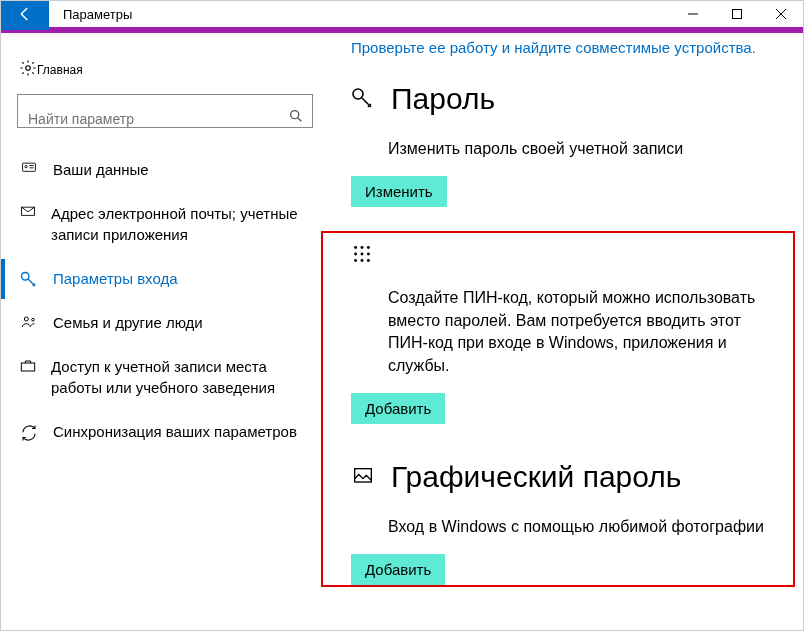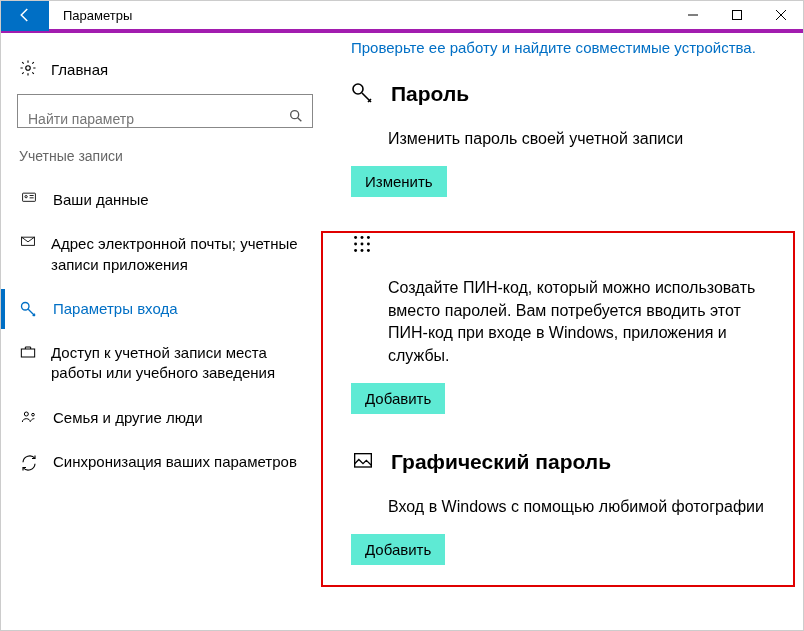--- a/index.html
+++ b/index.html
@@ -12,21 +12,21 @@
     height: 631px;
     overflow: hidden;
     border: 1px solid #ccc;
     position: relative;
   }
   .titlebar {
     height: 32px;
     background: #fff;
     display: flex;
     align-items: center;
-    border-bottom: 4px solid #a21caf;
+    border-bottom: 6px solid #a21caf;
   }
   .back-btn {
     width: 48px;
     height: 32px;
     background: #006fc5;
     color: #fff;
     display: flex;
     align-items: center;
     justify-content: center;
     font-size: 16px;
@@ -38,23 +38,23 @@
     display: flex; align-items: center; justify-content: center;
     font-size: 14px; font-family: sans-serif;
   }
   .layout { display: flex; height: calc(100% - 32px); }
   .sidebar {
     width: 320px;
     padding: 18px 10px 10px 16px;
     overflow-y: auto;
   }
   .home-row {
-    display: flex; align-items: center; gap: 14px;
+    display: flex; align-items: center; 
     padding: 8px 2px 14px 2px;
-    font-size: 15px;
+    font-size: 12px;
   }
   .home-row svg { width: 18px; height: 18px; }
   .search-box {
     display: flex; align-items: flex-end;
     border: 1px solid #888; height: 34px;
     padding: 0 8px 0 10px; margin-bottom: 20px;
     width: 296px;
   }
   .search-box input {
     border: none; outline: none; flex: 1; font-size: 14px;
@@ -78,21 +78,21 @@
   }
   .content {
     flex: 1; padding: 6px 18px 10px 30px; overflow-y: auto;
     position: relative;
   }
   .hello-link {
     color: #006fc5; font-size: 15px; margin-bottom: 26px; display:block;
   }
   .sec-title {
     display: flex; align-items: center; gap: 16px;
-    font-size: 21px; font-weight: 700; margin-bottom: 22px;
+    font-size: 30px; font-weight: 400; margin-bottom: 22px;
   }
   .sec-title .ico { width: 24px; display:flex; }
   .sec-desc { font-size: 16px; margin-bottom: 16px; line-height: 1.4; max-width: 410px; margin-left: 37px;}
   .btn {
     background: #5eead4; border: none; padding: 7px 14px;
     font-size: 15px; color: #000; cursor: default;
   }
   .section { margin-bottom: 36px; }
   .highlight-box {
     border: 2px solid #e00000;
@@ -148,21 +148,20 @@
     <div class="search-box">
       <input type="text" placeholder="Найти параметр" style="">
       <span>
         <svg viewBox="0 0 24 24" width="16" height="16" fill="none" stroke="#555" stroke-width="2">
             <circle cx="10" cy="10" r="6"></circle>
             <line x1="20" y1="20" x2="14.5" y2="14.5"></line>
           </svg>
       </span>
     </div>
 
-    <div class="section-header">Учетные записи</div>
 
     <div class="nav-item">
       <span class="ico">
         <svg viewBox="0 0 24 24" width="18" height="14" fill="none" stroke="#000" stroke-width="1.5">
             <rect x="1" y="2" width="22" height="14" rx="1"></rect>
             <circle cx="7" cy="8" r="2"></circle>
             <line x1="13" y1="6" x2="20" y2="6"></line>
             <line x1="13" y1="10" x2="20" y2="10"></line>
           </svg>
       </span>
@@ -188,37 +187,37 @@
               <path d="M11 11l9 9M17 20l3-3"></path>
             </svg>
         </span>
         <span>Параметры входа</span>
       </div>
     </div>
 
     <div class="nav-item">
       <span class="ico">
         <svg viewBox="0 0 24 24" width="18" height="16" fill="none" stroke="#000" stroke-width="1.5">
-            <rect x="2" y="6" width="20" height="12"></rect>
-            <path d="M8 6V3h8v3"></path>
-          </svg>
-      </span>
-      <span>Доступ к учетной записи места работы или учебного заведения</span>
-    </div>
-
-    <div class="nav-item">
-      <span class="ico">
-        <svg viewBox="0 0 24 24" width="18" height="16" fill="none" stroke="#000" stroke-width="1.5">
             <circle cx="8" cy="6" r="3"></circle>
             <path d="M2 18c0-3 3-5 6-5s6 2 6 5"></path>
             <circle cx="18" cy="7" r="2"></circle>
             <path d="M15 16c1-2 3-3 5-3"></path>
           </svg>
       </span>
       <span>Семья и другие люди</span>
+    </div>
+
+    <div class="nav-item">
+      <span class="ico">
+        <svg viewBox="0 0 24 24" width="18" height="16" fill="none" stroke="#000" stroke-width="1.5">
+            <rect x="2" y="6" width="20" height="12"></rect>
+            <path d="M8 6V3h8v3"></path>
+          </svg>
+      </span>
+      <span>Доступ к учетной записи места работы или учебного заведения</span>
     </div>
 
     <div class="nav-item">
       <span class="ico">
         <svg viewBox="0 0 24 24" width="18" height="18" fill="none" stroke="#000" stroke-width="1.5">
             <path d="M20 6a9 9 0 00-16 5M4 18a9 9 0 0016-5"></path>
             <path d="M20 2v4h-4M4 22v-4h4"></path>
           </svg>
       </span>
       <span>Синхронизация ваших параметров</span>

